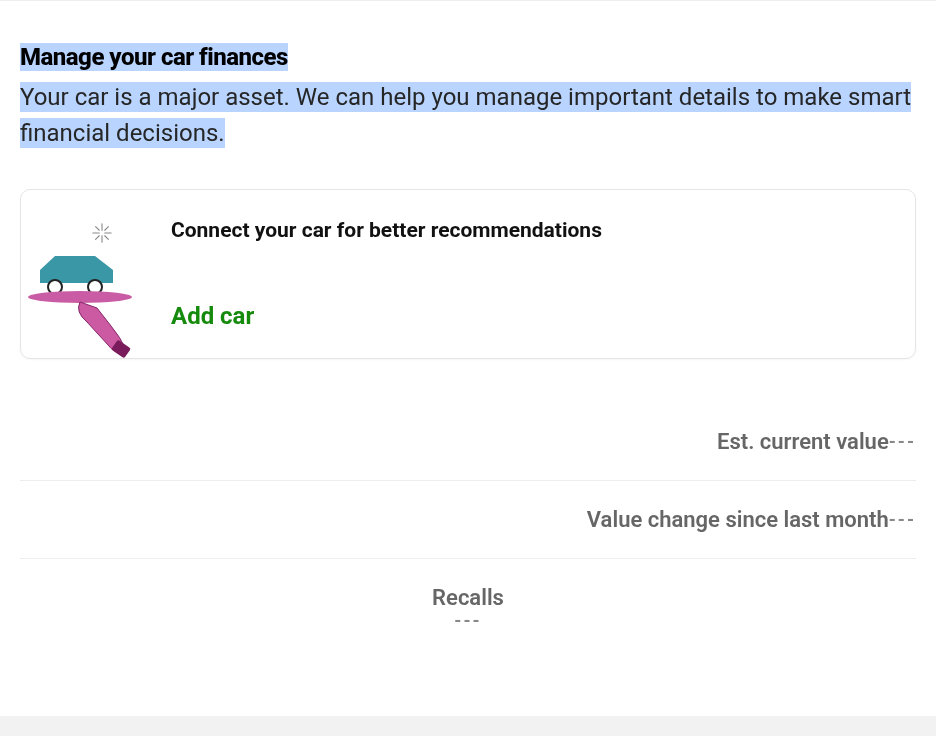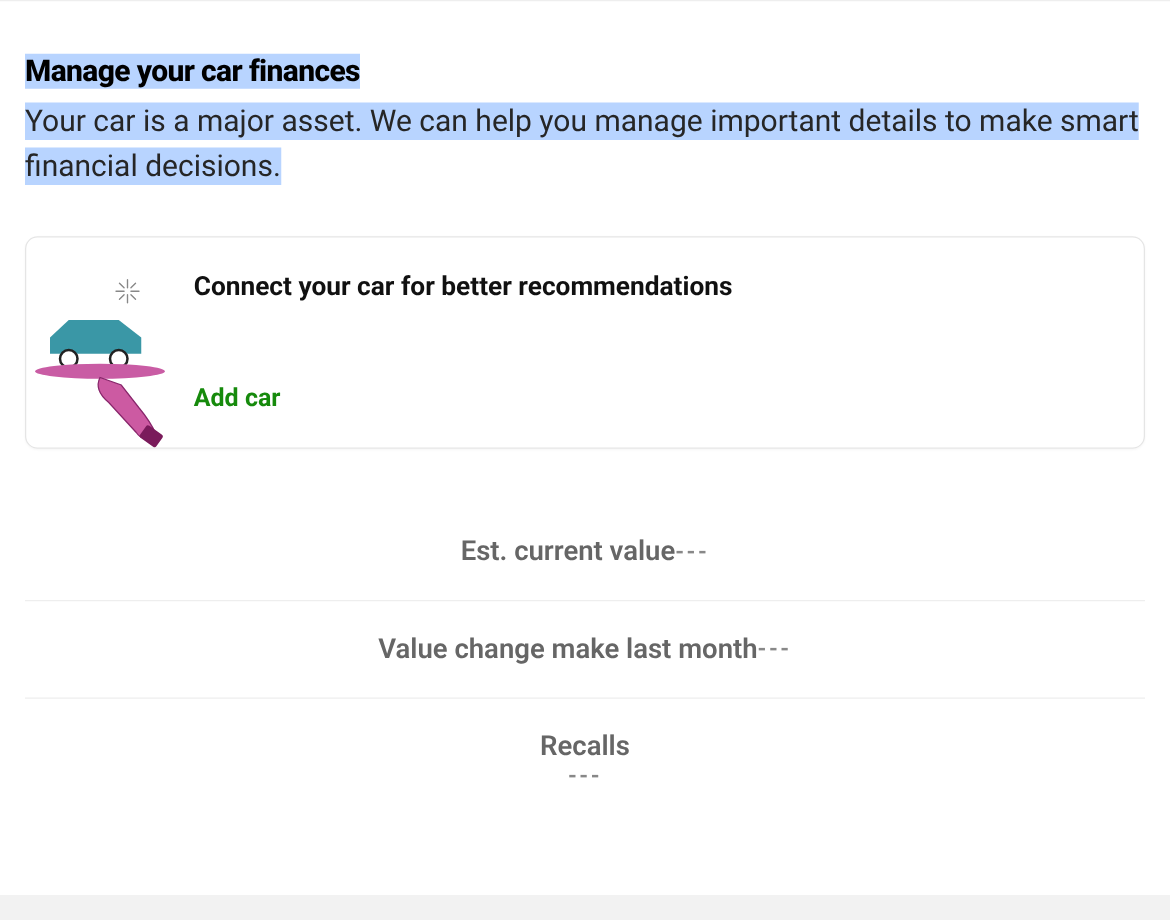--- a/index.html
+++ b/index.html
@@ -41,21 +41,21 @@
   .hero p span.hl {
     background: #b8d4ff;
     padding: 1px 0;
   }
   .card {
     border: 1px solid #e5e5e5;
     border-radius: 10px;
     box-shadow: 0 1px 2px rgba(0,0,0,0.04);
     display: flex;
     padding: 28px 22px 28px 4px;
-    gap: 20px;
+    gap: 36px;
     margin-bottom: 44px;
     min-height: 170px;
   }
   .card-illustration {
     width: 110px;
     flex: 0 0 110px;
     position: relative;
   }
   .sparkle {
     position: absolute;
@@ -73,33 +73,33 @@
     display: flex;
     flex-direction: column;
     justify-content: space-between;
   }
   .card-title {
     font-size: 21px;
     font-weight: 700;
     color: #111;
   }
   .card-action {
-    font-size: 20px;
+    font-size: 24px;
     font-weight: 700;
     color: #168a0c;
     text-decoration: none;
     cursor: pointer;
     align-self: flex-start;
   }
   .stats {
     margin-top: 0;
   }
   .stat-row {
     display: flex;
-    justify-content: center;
+    justify-content: flex-end;
     align-items: center;
     padding: 26px 0;
     border-bottom: 1px solid #eee;
   }
   .stat-row:last-child {
     border-bottom: none;
     flex-direction: column;
   }
   .stat-label {
     font-size: 22px;
@@ -171,21 +171,21 @@
       <a class="card-action">Add car</a>
     </div>
   </div>
 
   <div class="stats">
     <div class="stat-row">
       <div class="stat-label">Est. current value</div>
       <div class="stat-value">---</div>
     </div>
     <div class="stat-row">
-      <div class="stat-label">Value change make last month</div>
+      <div class="stat-label">Value change since last month</div>
       <div class="stat-value">---</div>
     </div>
     <div class="stat-row">
       <div class="stat-label">Recalls</div>
       <div class="stat-value">---</div>
     </div>
   </div>
 
 </div>
 

